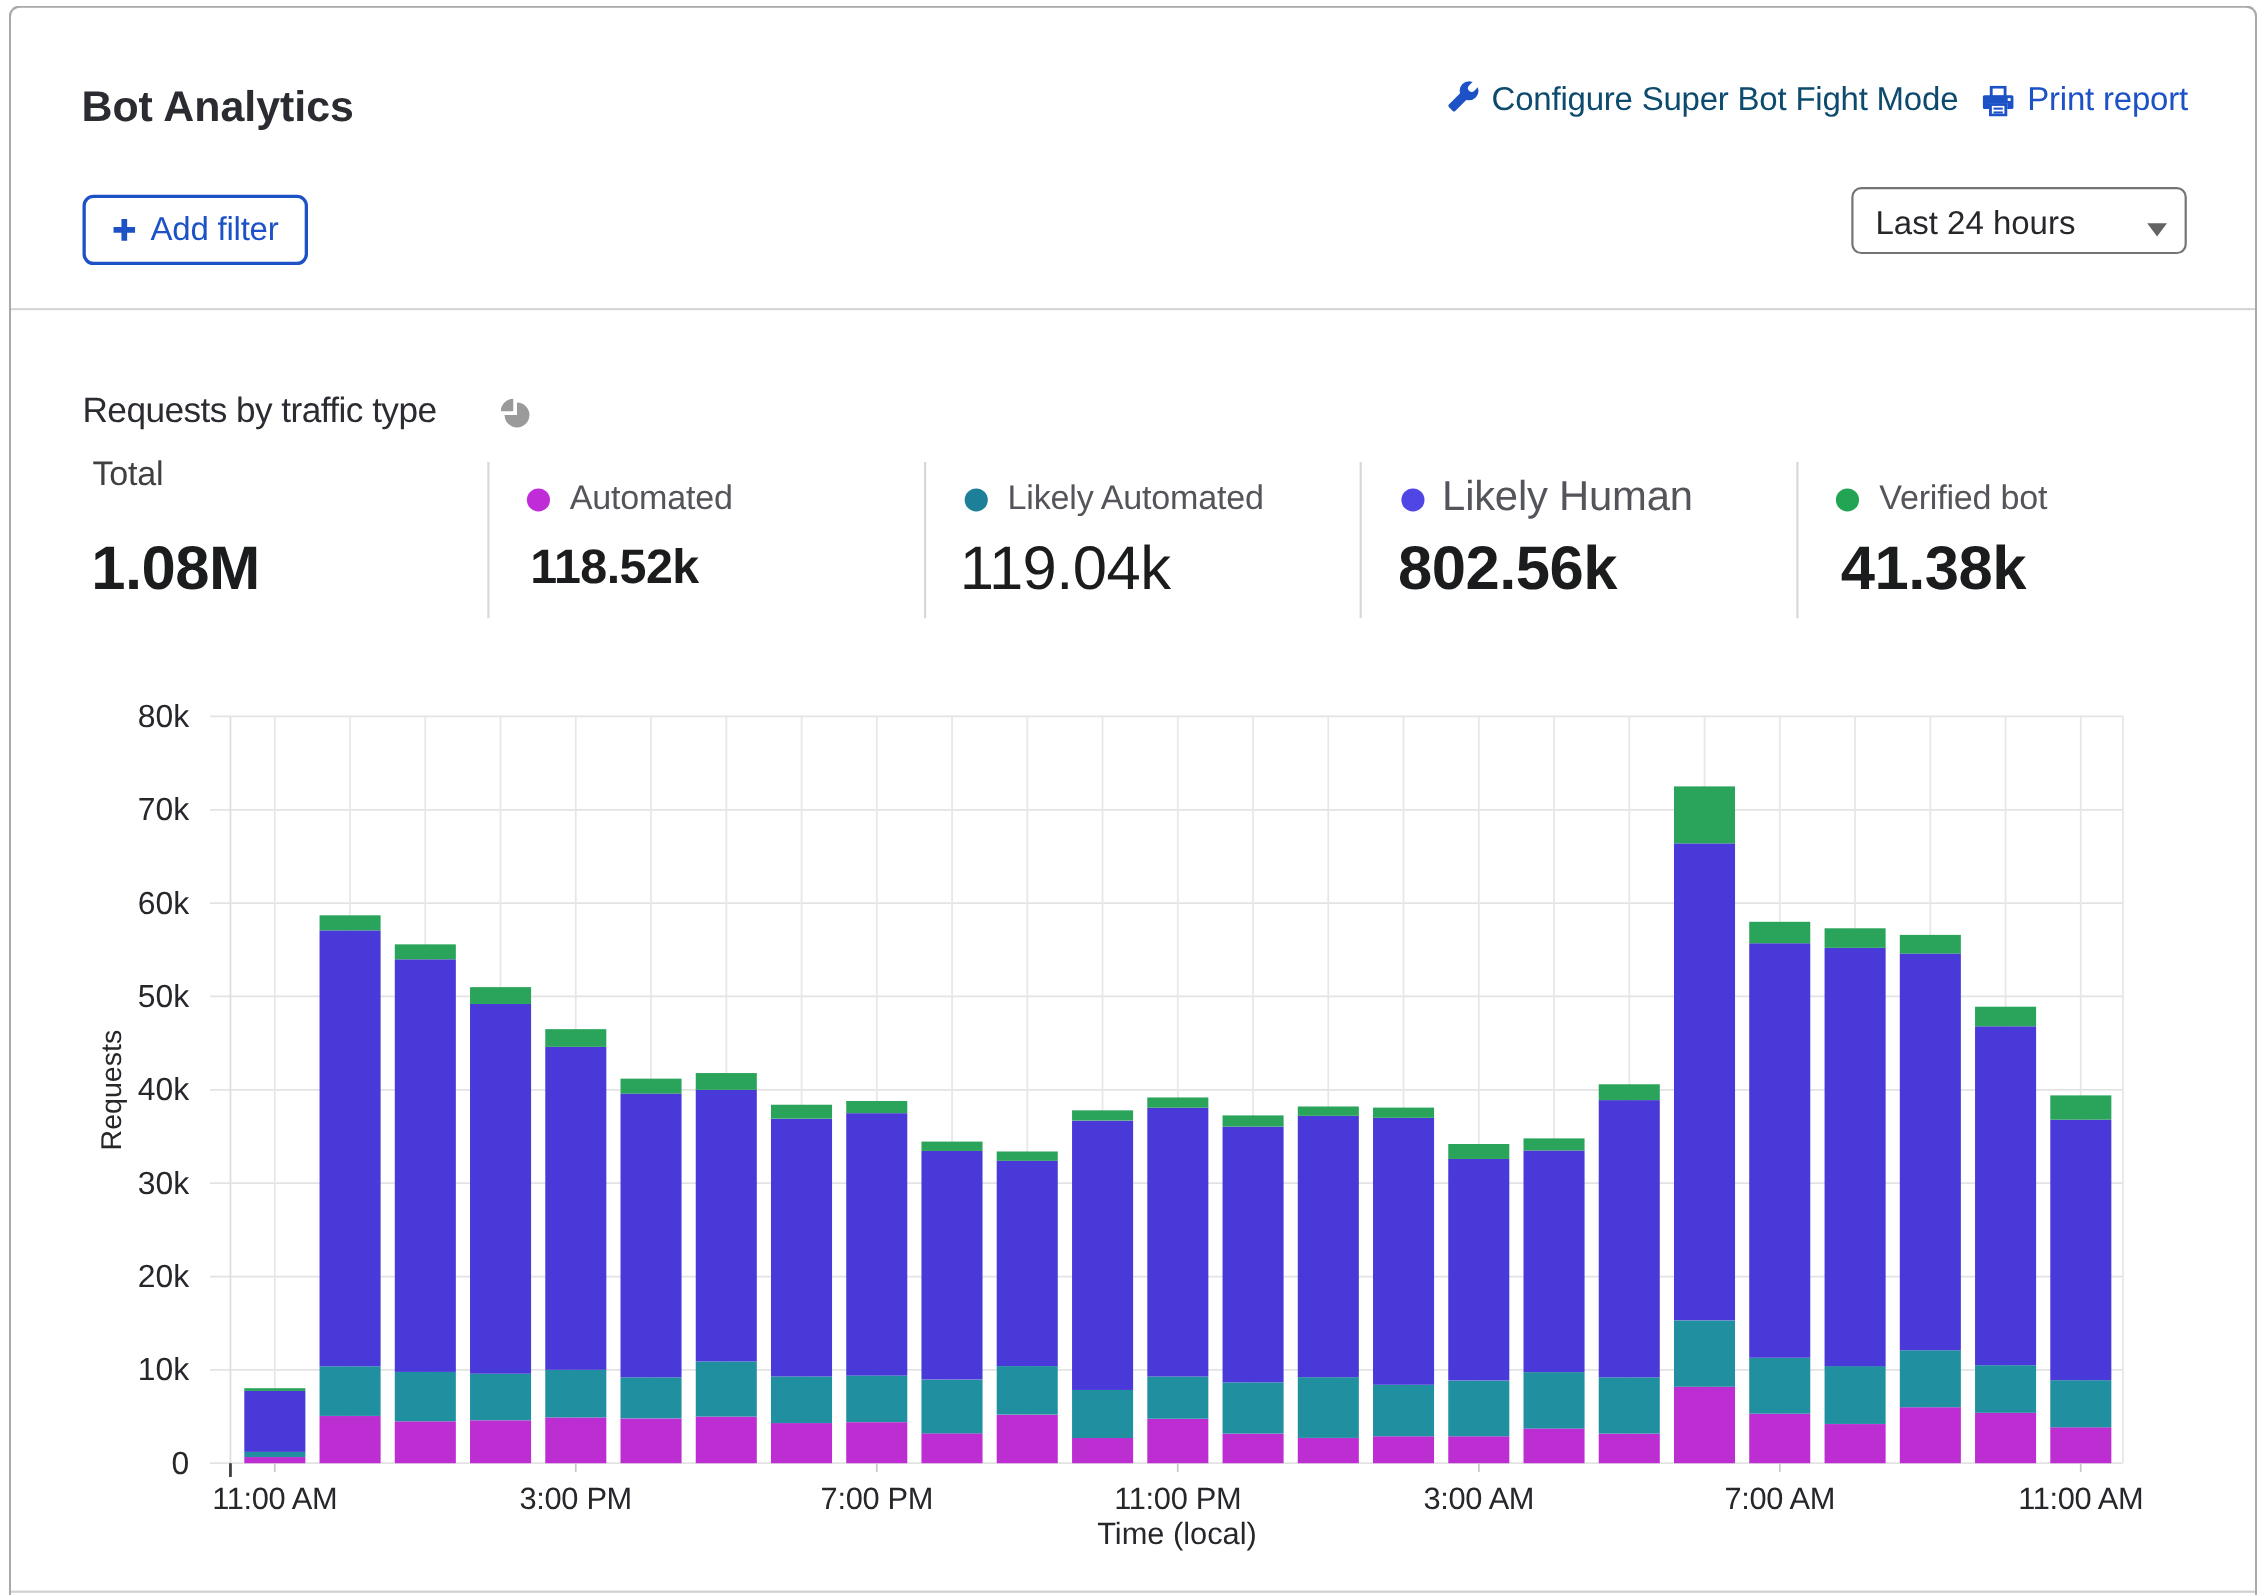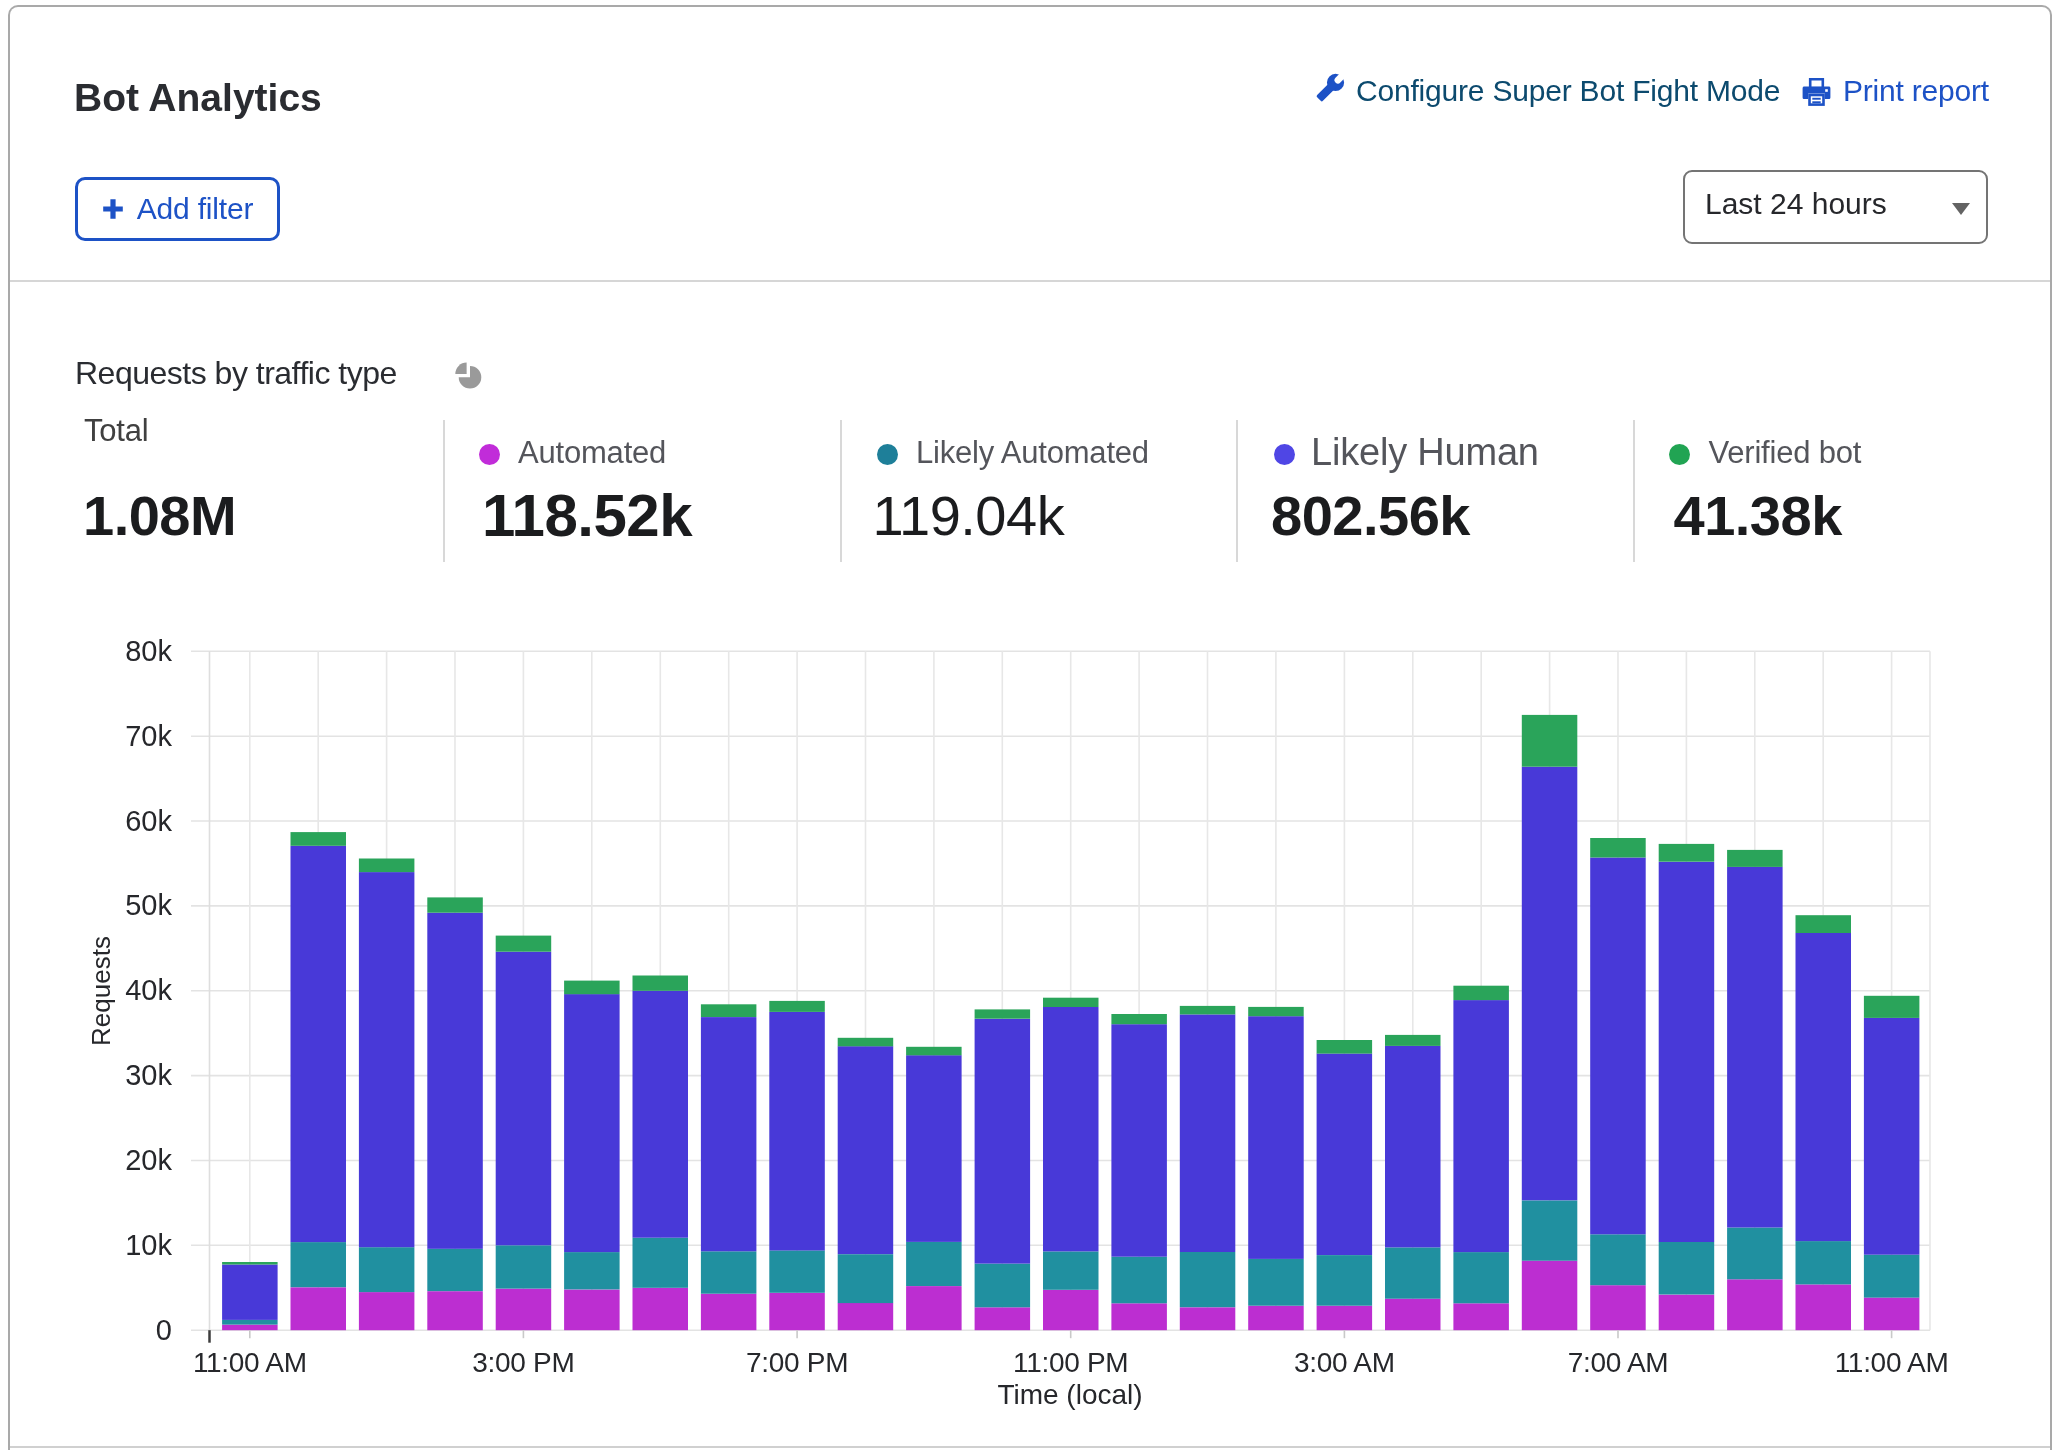--- a/index.html
+++ b/index.html
@@ -34,38 +34,38 @@
       <rect x="8.2" y="1.2" width="12.6" height="9" fill="none" stroke="#1d52c6" stroke-width="2.6"></rect>
       <path fill="#1d52c6" d="M2.2 8.6h24.6c1 0 1.6.7 1.6 1.6v9.2c0 1-.7 1.6-1.6 1.6h-4v-5.4H6.2V21h-4c-1 0-1.6-.7-1.6-1.6v-9.2c0-1 .7-1.6 1.6-1.6z"></path>
       <rect x="23.2" y="11.2" width="2.6" height="2.6" fill="#fff"></rect>
       <rect x="7.5" y="17" width="14" height="9.6" fill="#fff" stroke="#1d52c6" stroke-width="2.6"></rect>
       <rect x="10.3" y="19.8" width="8.4" height="1.9" fill="#1d52c6"></rect>
       <rect x="10.3" y="23.3" width="8.4" height="1.9" fill="#1d52c6"></rect>
     </svg>
   </div>
 <div class="abs" style="left:1843px;top:76.2px;font-size:30px;line-height:30px;color:#1d52c6;letter-spacing:-0.2px">Print report</div>
 
-<div class="abs" style="left:1683px;top:170px;width:305px;height:74px;border:2px solid #747474;border-radius:9px;box-sizing:border-box">
+<div class="abs" style="left:1683px;top:170px;width:305px;height:61px;border:2px solid #747474;border-radius:9px;box-sizing:border-box">
   <div style="position:absolute;left:20px;top:17px;font-size:30px;line-height:30px;color:#26272b">Last 24 hours</div>
   <div style="position:absolute;right:16px;top:31px;width:0;height:0;border-left:9.2px solid transparent;border-right:9.2px solid transparent;border-top:12px solid #636363"></div>
 </div>
 
 <div class="abs" style="left:75px;top:358px;font-size:32px;line-height:31px;font-weight:400;color:#2a2c31;letter-spacing:-0.5px">Requests by traffic type</div>
 <div class="abs" style="left:453.5px;top:360.5px">
     <svg width="29" height="29" viewBox="0 0 29 29" style="display:block">
       <path fill="#9a9a9a" d="M16 5 a11.3 11.3 0 1 1 -11.3 11.3 h11.3 z"></path>
       <path fill="#9a9a9a" d="M12.6 1.6 a11.3 11.3 0 0 0 -11.3 11.3 h11.3 z"></path>
     </svg>
   </div>
 
 <div style="position:absolute;left:84px;top:415px;font-size:31px;line-height:31px;color:#404040;letter-spacing:-0.2px">Total</div>
 <div style="position:absolute;left:83px;top:488.2px;font-size:56px;line-height:56px;font-weight:700;color:#1b1c1e;letter-spacing:-0.5px">1.08M</div>
 <div style="position:absolute;left:479px;top:443.5px;width:21px;height:21px;border-radius:50%;background:#c12cd9"></div>
 <div style="position:absolute;left:518px;top:436.8px;font-size:31px;line-height:31px;color:#54555b;letter-spacing:-0.2px">Automated</div>
-<div style="position:absolute;left:482px;top:488.2px;font-size:60px;line-height:56px;font-weight:700;color:#1b1c1e;letter-spacing:-0.5px">118.52k</div>
+<div style="position:absolute;left:482px;top:488.2px;font-size:44px;line-height:56px;font-weight:700;color:#1b1c1e;letter-spacing:-0.5px">118.52k</div>
 <div style="position:absolute;left:876.5px;top:443.5px;width:21px;height:21px;border-radius:50%;background:#1e7f99"></div>
 <div style="position:absolute;left:916px;top:436.8px;font-size:31px;line-height:31px;color:#54555b;letter-spacing:-0.2px">Likely Automated</div>
 <div style="position:absolute;left:872.5px;top:488.2px;font-size:56px;line-height:56px;font-weight:400;color:#1b1c1e;letter-spacing:-0.5px">119.04k</div>
 <div style="position:absolute;left:1273.5px;top:443.5px;width:21px;height:21px;border-radius:50%;background:#4f46e5"></div>
 <div style="position:absolute;left:1311px;top:436.8px;font-size:38px;line-height:31px;color:#54555b;letter-spacing:-0.2px">Likely Human</div>
 <div style="position:absolute;left:1271px;top:488.2px;font-size:56px;line-height:56px;font-weight:700;color:#1b1c1e;letter-spacing:-0.5px">802.56k</div>
 <div style="position:absolute;left:1668.5px;top:443.5px;width:21px;height:21px;border-radius:50%;background:#21a453"></div>
 <div style="position:absolute;left:1708.5px;top:436.8px;font-size:31px;line-height:31px;color:#54555b;letter-spacing:-0.2px">Verified bot</div>
 <div style="position:absolute;left:1673.5px;top:488.2px;font-size:56px;line-height:56px;font-weight:700;color:#1b1c1e;letter-spacing:-0.5px">41.38k</div>
 <div style="position:absolute;left:443px;top:420px;width:2px;height:142px;background:#d8d8d8"></div>

